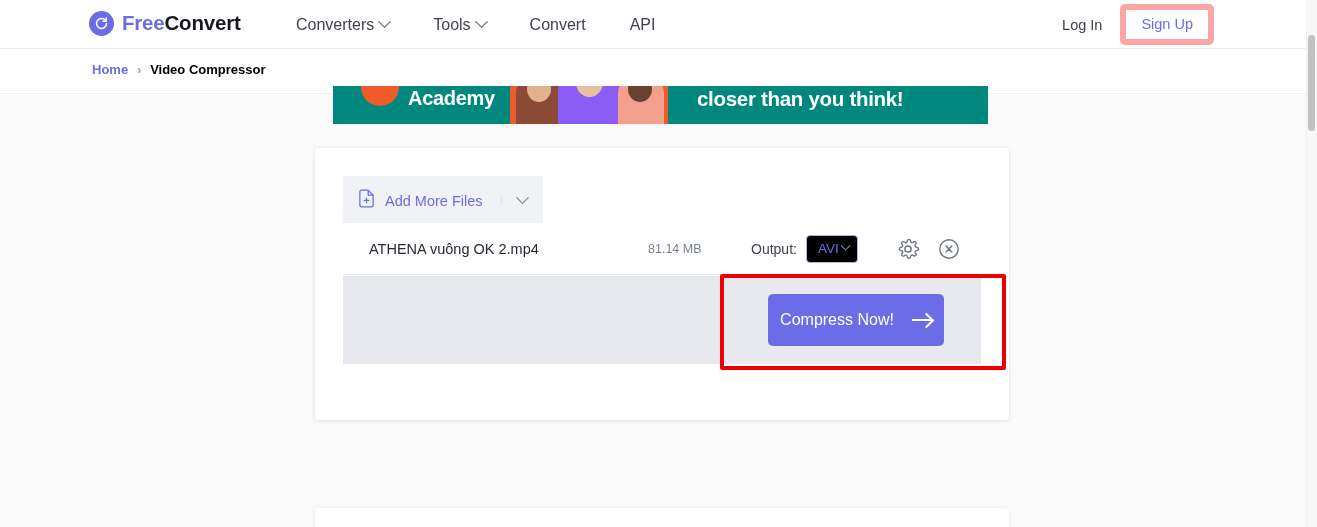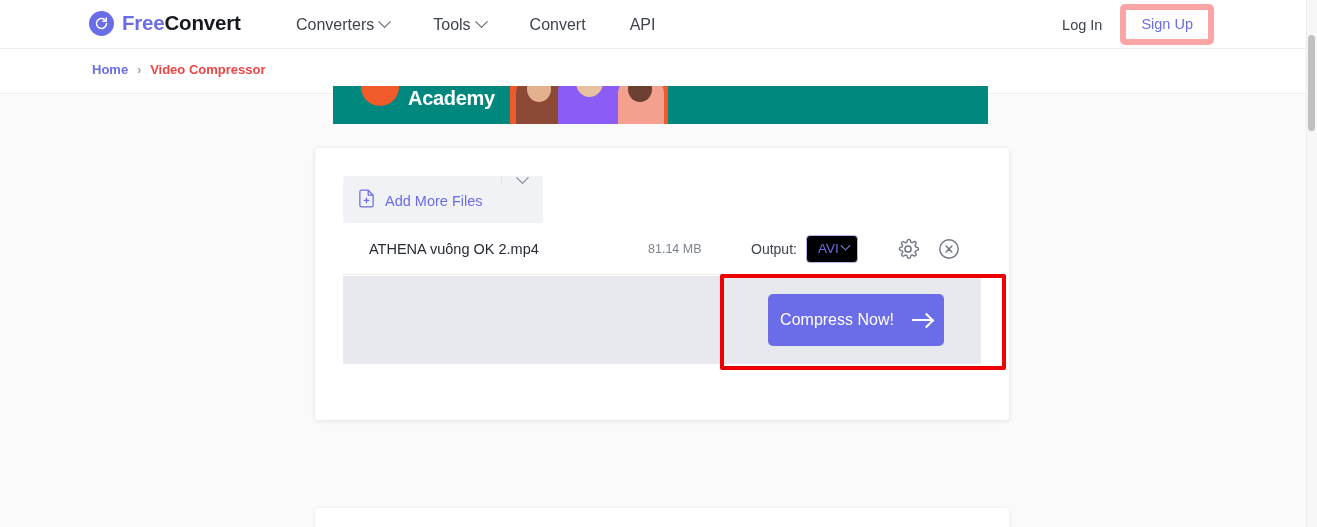--- a/index.html
+++ b/index.html
@@ -81,21 +81,21 @@
     border-bottom: 1px solid #eceef2;
     font-weight: bold;
   }
   #breadcrumb {
     position: absolute; left: 92px; top: 13px;
     display: flex; align-items: center; gap: 9px;
     font-size: 13px;
   }
   #crumb-home { color: #6b6ce8; cursor: pointer; }
   .crumb-sep { color: #9aa0a9; font-size: 12px; }
-  #crumb-current { color: #ef4444; }
+  #crumb-current { color: #000000; }
 
   
   #body-area {
     position: absolute; left: 0; top: 95px;
     width: 1306px; height: 432px;
     background: #fafafa;
   }
 
   
   #ad-banner {
@@ -154,21 +154,21 @@
   #converter-card {
     position: absolute; left: 315px; top: 148px;
     width: 694px; height: 272px;
     background: #ffffff;
     border-radius: 3px;
     box-shadow: 0 1px 5px rgba(20,25,40,0.10), 0 0 1px rgba(20,25,40,0.08);
   }
 
   #add-files-toolbar {
     position: absolute; left: 28px; top: 28px;
-    display: flex; align-items: flex-start;
+    display: flex; align-items: center;
     background: #f1f2f6;
     border-radius: 3px;
     overflow: hidden;
   }
   #add-more-files-button {
     display: flex; align-items: center; gap: 10px;
     padding: 13px 18px 13px 15px;
     cursor: pointer;
   }
   #add-more-files-label {
@@ -346,20 +346,21 @@
   <div id="body-area"></div>
 
   <div id="ad-banner">
     <span class="ad-logo-circle"></span>
     <span class="ad-academy">Academy</span>
     <span class="ad-photo">
       <span class="ad-p-left"></span>
       <span class="ad-p-mid"></span>
       <span class="ad-p-right"></span>
     </span>
+    <span class="ad-tagline">closer than you think!</span>
   </div>
 
   <div id="converter-card">
 
     <div id="add-files-toolbar">
       <div id="add-more-files-button">
         <span>
           <svg width="17" height="19" viewBox="0 0 20 22" fill="none">
             <path d="M12 1.2H4.2A2 2 0 0 0 2.2 3.2v15.6a2 2 0 0 0 2 2h11.6a2 2 0 0 0 2-2V7.2L12 1.2z" stroke="#6b6ce8" stroke-width="1.5" stroke-linejoin="round"></path>
             <path d="M12 1.4v5.6h5.6" stroke="#6b6ce8" stroke-width="1.5" stroke-linejoin="round"></path>

